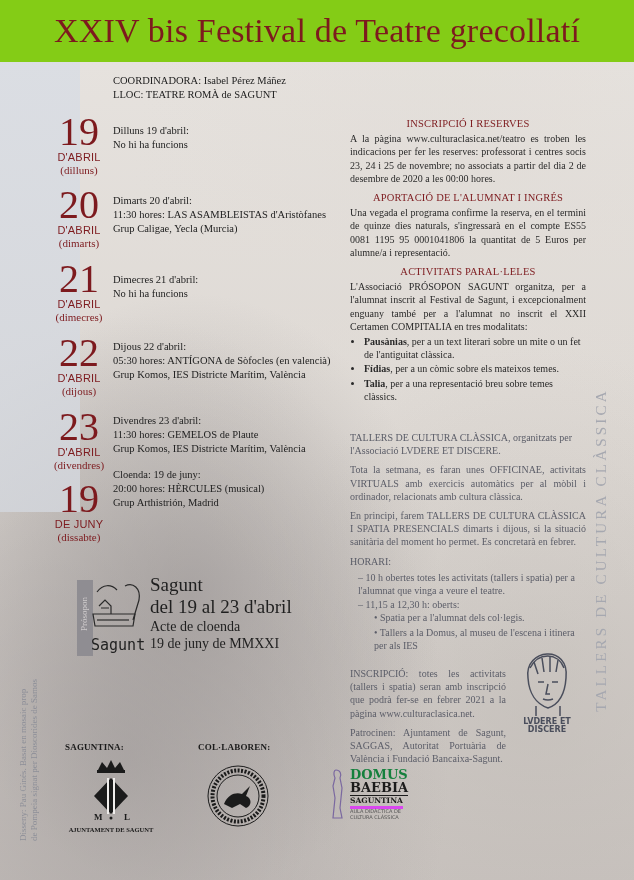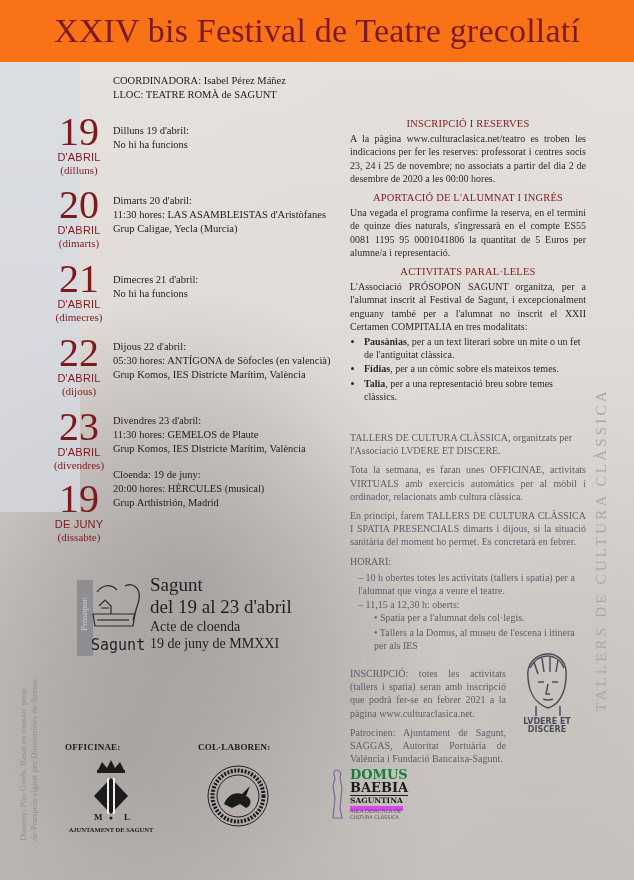--- a/index.html
+++ b/index.html
@@ -1,17 +1,17 @@
 <!DOCTYPE html>
 <html><head>
 <meta charset="utf-8">
 <style>
   html, body { margin:0; padding:0; }
   body { width:634px; height:880px; position:relative; overflow:hidden; background:#fff; font-family:"DejaVu Serif", serif; color:#2a2a2a; }
-  .title { position:absolute; left:0; top:0; width:634px; height:62px; background:#f97316; text-align:center; }
+  .title { position:absolute; left:0; top:0; width:634px; height:62px; background:#84cc16; text-align:center; }
   .title h1 { margin:0; padding-top:12px; font-family:"Liberation Serif", serif; font-weight:normal; font-size:34px; color:#7d1a1e; letter-spacing:0.2px; }
   .poster { position:absolute; left:0; top:62px; width:634px; height:818px;
     background:
       radial-gradient(ellipse at 20% 85%, rgba(150,145,145,0.55) 0%, rgba(150,145,145,0) 45%),
       radial-gradient(ellipse at 30% 65%, rgba(140,135,135,0.5) 0%, rgba(140,135,135,0) 40%),
       radial-gradient(ellipse at 85% 80%, rgba(190,185,180,0.5) 0%, rgba(190,185,180,0) 40%),
       radial-gradient(ellipse at 70% 20%, rgba(225,220,215,0.6) 0%, rgba(225,220,215,0) 50%),
       linear-gradient(180deg,#e6e2de 0%, #dcd7d2 50%, #c9c3bf 100%);
   }
   .left-band { position:absolute; left:0; top:62px; width:80px; height:450px; background:linear-gradient(180deg,#d9dde4,#d3d6dc); opacity:0.85; }
@@ -201,21 +201,21 @@
   <div style="position:absolute;left:14px;top:56px;font-family:'DejaVu Sans Mono',monospace;font-size:15px;color:#222;">Sagunt</div>
 </div>
 
 <div class="promo">
   <div class="big">Sagunt</div>
   <div class="big">del 19 al 23 d'abril</div>
   <div class="mid">Acte de cloenda</div>
   <div class="mid">19 de juny de MMXXI</div>
 </div>
 
-<div class="sponsor-label" style="left:65px;top:742px">OFFICINAE:</div>
+<div class="sponsor-label" style="left:65px;top:742px">SAGUNTINA:</div>
 <div class="sponsor-label" style="left:198px;top:742px">COL·LABOREN:</div>
 
 <div style="position:absolute;left:66px;top:758px;width:90px;height:80px">
   <svg width="90" height="70" viewBox="0 0 90 70">
     <path d="M32 12 L36 4 L41 10 L45 2 L49 10 L54 4 L58 12 Z" fill="#1b1b1b"></path>
     <rect x="31" y="12" width="28" height="3" fill="#1b1b1b"></rect>
     <path d="M45 20 L62 38 L45 56 L28 38 Z" fill="#1b1b1b"></path>
     <rect x="41" y="20" width="2" height="36" fill="#f0eeec"></rect>
     <rect x="47" y="20" width="2" height="36" fill="#f0eeec"></rect>
     <circle cx="45" cy="60" r="1.5" fill="#1b1b1b"></circle>
@@ -233,16 +233,16 @@
     <path d="M18 40 C22 30, 30 28, 36 30 L44 22 L40 32 C46 34, 46 42, 40 44 L34 40 L26 44 Z" fill="#1b1b1b"></path>
   </svg>
 </div>
 
 <div style="position:absolute;left:330px;top:768px;width:110px;height:58px">
   <svg style="position:absolute;left:0;top:0" width="16" height="52" viewBox="0 0 16 52">
     <path d="M6 2 C10 2, 12 6, 10 10 L12 20 L10 40 L12 50 L3 50 L5 30 L3 18 L5 10 C3 6, 4 2, 6 2 Z" fill="none" stroke="#7a68a0" stroke-width="1.2"></path>
   </svg>
   <div style="position:absolute;left:20px;top:0;font-family:'DejaVu Serif',serif;font-weight:bold;font-size:13px;line-height:13px;color:#15803d">DOMUS</div>
   <div style="position:absolute;left:20px;top:13px;font-family:'DejaVu Serif',serif;font-weight:bold;font-size:13px;line-height:13px;color:#1b1b1b;border-bottom:1px solid #1b1b1b;padding-bottom:1px">BAEBIA</div>
-  <div style="position:absolute;left:20px;top:29px;font-family:'DejaVu Serif',serif;font-weight:bold;font-size:7.5px;line-height:8px;color:#1b1b1b;border-bottom:5px solid #d946ef;padding-bottom:1px">SAGUNTINA</div>
+  <div style="position:absolute;left:20px;top:29px;font-family:'DejaVu Serif',serif;font-weight:bold;font-size:7.5px;line-height:8px;color:#1b1b1b;border-bottom:3px solid #d946ef;padding-bottom:1px">SAGUNTINA</div>
   <div style="position:absolute;left:20px;top:40px;font-family:'DejaVu Sans',sans-serif;font-size:5px;line-height:6px;color:#555">AULA DIDÀCTICA DE</div>
   <div style="position:absolute;left:20px;top:46px;font-family:'DejaVu Sans',sans-serif;font-size:5px;line-height:6px;color:#555">CULTURA CLÀSSICA</div>
 </div>
 
 </body></html>

